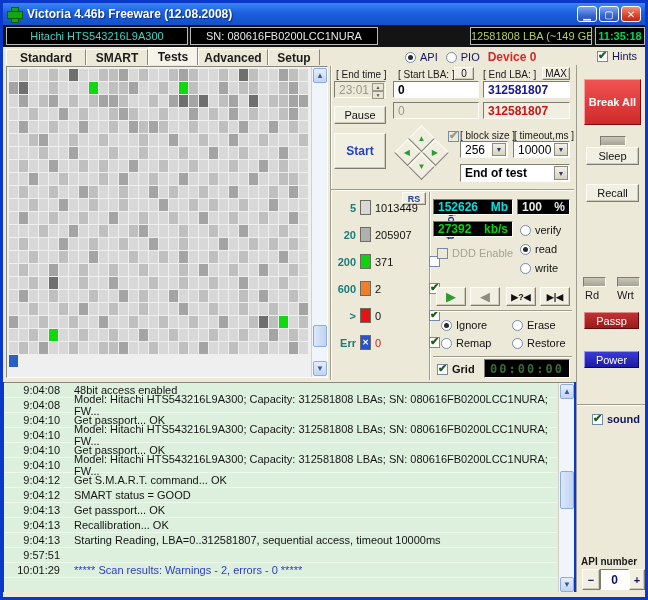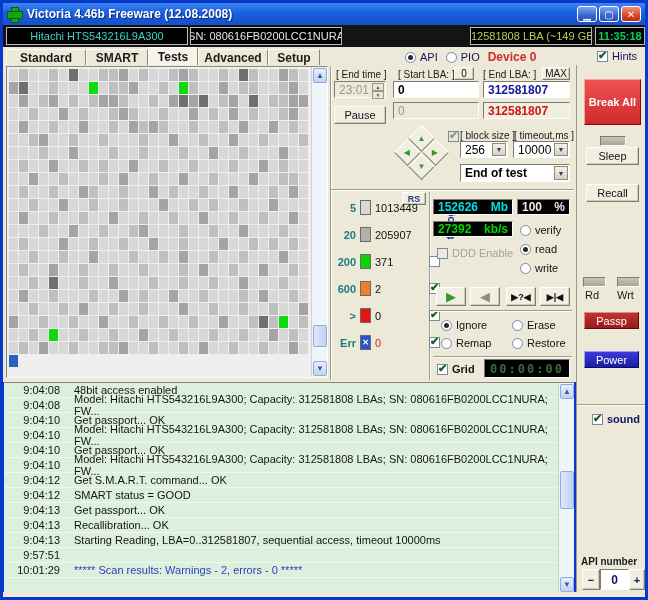--- a/index.html
+++ b/index.html
@@ -100,21 +100,21 @@
     <span class="title-text">Victoria 4.46b Freeware (12.08.2008)</span>
     <span class="tb-btns">
       <span class="tb-btn">▁</span>
       <span class="tb-btn">▢</span>
       <span class="tb-btn close">✕</span>
     </span>
   </div>
 
   <div class="infobar">
     <span class="iseg" style="left:3px;width:182px;color:#3fd4c4;">Hitachi HTS543216L9A300</span>
-    <span class="iseg" style="left:187px;width:152px;color:#e6e6e6;">SN: 080616FB0200LCC1NURA</span>
+    <span class="iseg" style="left:187px;width:188px;color:#e6e6e6;">SN: 080616FB0200LCC1NURA</span>
     <span class="iseg" style="left:467px;width:122px;color:#b8cc55;">312581808 LBA (~149 GB)</span>
     <span class="iseg" style="left:592px;width:50px;color:#00d455;font-weight:bold;">11:35:18</span>
   </div>
 
   <div class="tabrow">
     <span class="tab" style="left:3px;width:80px;">Standard</span>
     <span class="tab" style="left:83px;width:62px;">SMART</span>
     <span class="tab active" style="left:145px;width:50px;">Tests</span>
     <span class="tab" style="left:195px;width:70px;">Advanced</span>
     <span class="tab" style="left:265px;width:52px;">Setup</span>
@@ -184,20 +184,21 @@
         <span>▼</span>
       </span>
   </span>
   <span class="field sunk" style="left:393px;top:81px;width:86px;height:17px;color:#000;">0</span>
   <span class="field sunk" style="left:483px;top:81px;width:87px;height:17px;color:#14149c;">312581807</span>
 
   <span class="field sunk" style="left:393px;top:102px;width:86px;height:17px;background:#ece9d8;color:#9a988c;font-weight:normal;">0</span>
   <span class="field sunk" style="left:483px;top:102px;width:87px;height:17px;background:#f1efe2;color:#cc1414;">312581807</span>
 
   <span class="btn raised" style="left:334px;top:106px;width:52px;height:18px;">Pause</span>
+  <span class="btn raised" style="left:334px;top:133px;width:52px;height:36px;color:#2340c8;font-weight:bold;font-size:12px;">Start</span>
 
   <div style="position:absolute;left:398px;top:129px;width:48px;height:48px;">
     <span class="apad-btn" style="left:14px;top:0;">
         <span>▲</span>
       </span>
     <span class="apad-btn" style="left:0;top:14px;">
         <span>◀</span>
       </span>
     <span class="apad-btn" style="left:28px;top:14px;">
         <span>▶</span>

